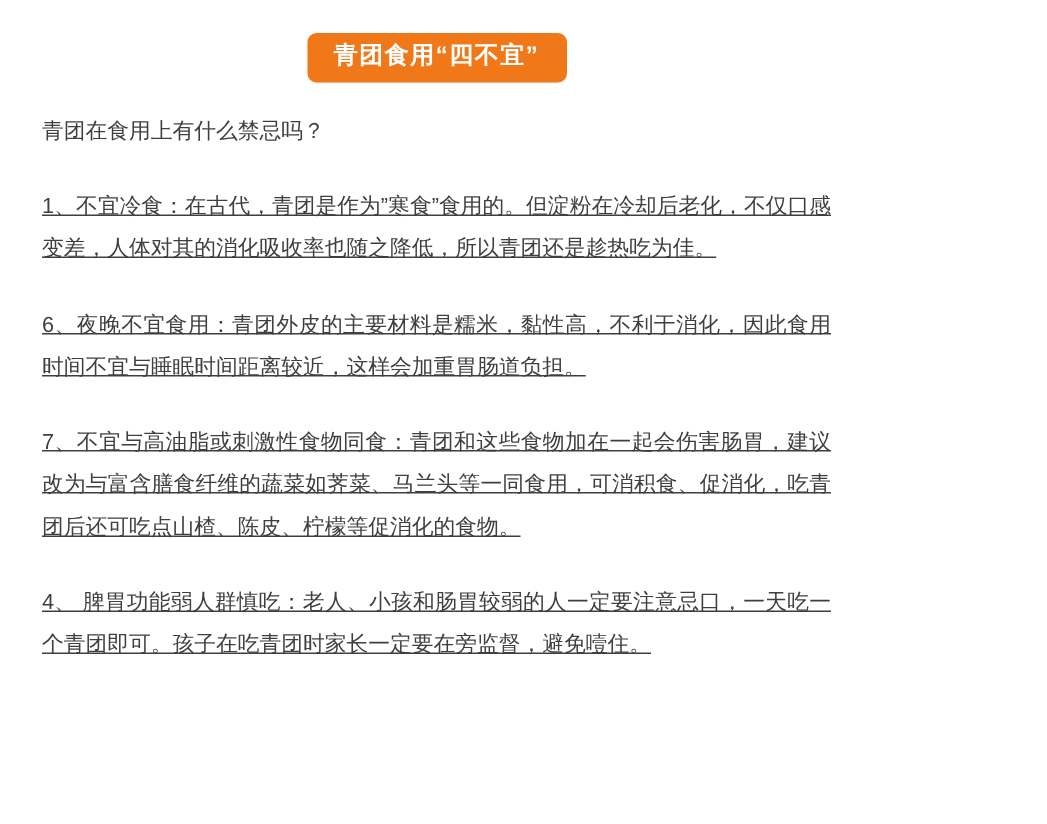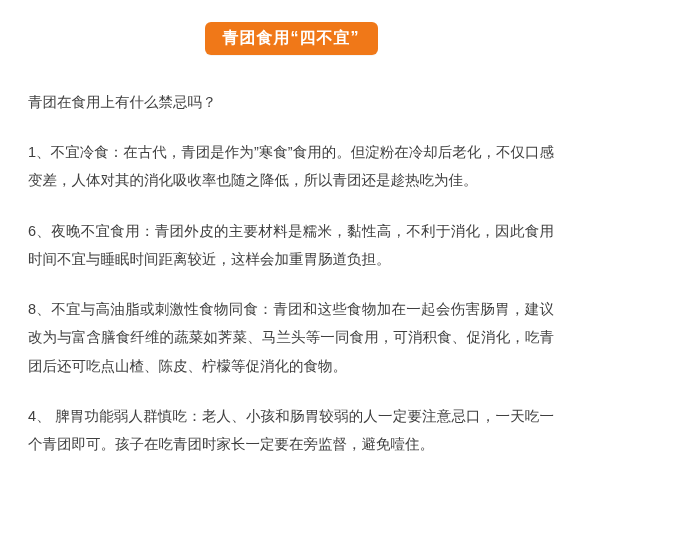--- a/index.html
+++ b/index.html
@@ -38,45 +38,46 @@
     letter-spacing: 1px;
     padding: 7px 18px 8px 18px;
     border-radius: 6px;
     line-height: 1.1;
     box-shadow: 0 1px 0 rgba(0,0,0,0.04);
   }
   .lead {
     font-size: 14.5px;
     line-height: 1.9;
     color: #3f3f3f;
-    margin: 26px 0 0 0;
+    margin: 12px 0 0 0;
   }
   .para {
     font-size: 14.5px;
     line-height: 1.95;
     color: #3f3f3f;
     margin: 22px 0 0 0;
     text-align: justify;
+    text-decoration: underline;
   }
   .para:last-child {
     margin-bottom: 0;
   }
 </style>
 </head>
 <body>
 
 <div class="page">
 
   <div class="title-wrap">
     <div class="title-badge">青团食用“四不宜”</div>
   </div>
 
   <p class="lead">青团在食用上有什么禁忌吗？</p>
 
   <p class="para">1、不宜冷食：在古代，青团是作为”寒食”食用的。但淀粉在冷却后老化，不仅口感变差，人体对其的消化吸收率也随之降低，所以青团还是趁热吃为佳。</p>
 
   <p class="para">6、夜晚不宜食用：青团外皮的主要材料是糯米，黏性高，不利于消化，因此食用时间不宜与睡眠时间距离较近，这样会加重胃肠道负担。</p>
 
-  <p class="para">8、不宜与高油脂或刺激性食物同食：青团和这些食物加在一起会伤害肠胃，建议改为与富含膳食纤维的蔬菜如荠菜、马兰头等一同食用，可消积食、促消化，吃青团后还可吃点山楂、陈皮、柠檬等促消化的食物。</p>
+  <p class="para">7、不宜与高油脂或刺激性食物同食：青团和这些食物加在一起会伤害肠胃，建议改为与富含膳食纤维的蔬菜如荠菜、马兰头等一同食用，可消积食、促消化，吃青团后还可吃点山楂、陈皮、柠檬等促消化的食物。</p>
 
   <p class="para">4、 脾胃功能弱人群慎吃：老人、小孩和肠胃较弱的人一定要注意忌口，一天吃一个青团即可。孩子在吃青团时家长一定要在旁监督，避免噎住。</p>
 
 </div>
 
 </body></html>

